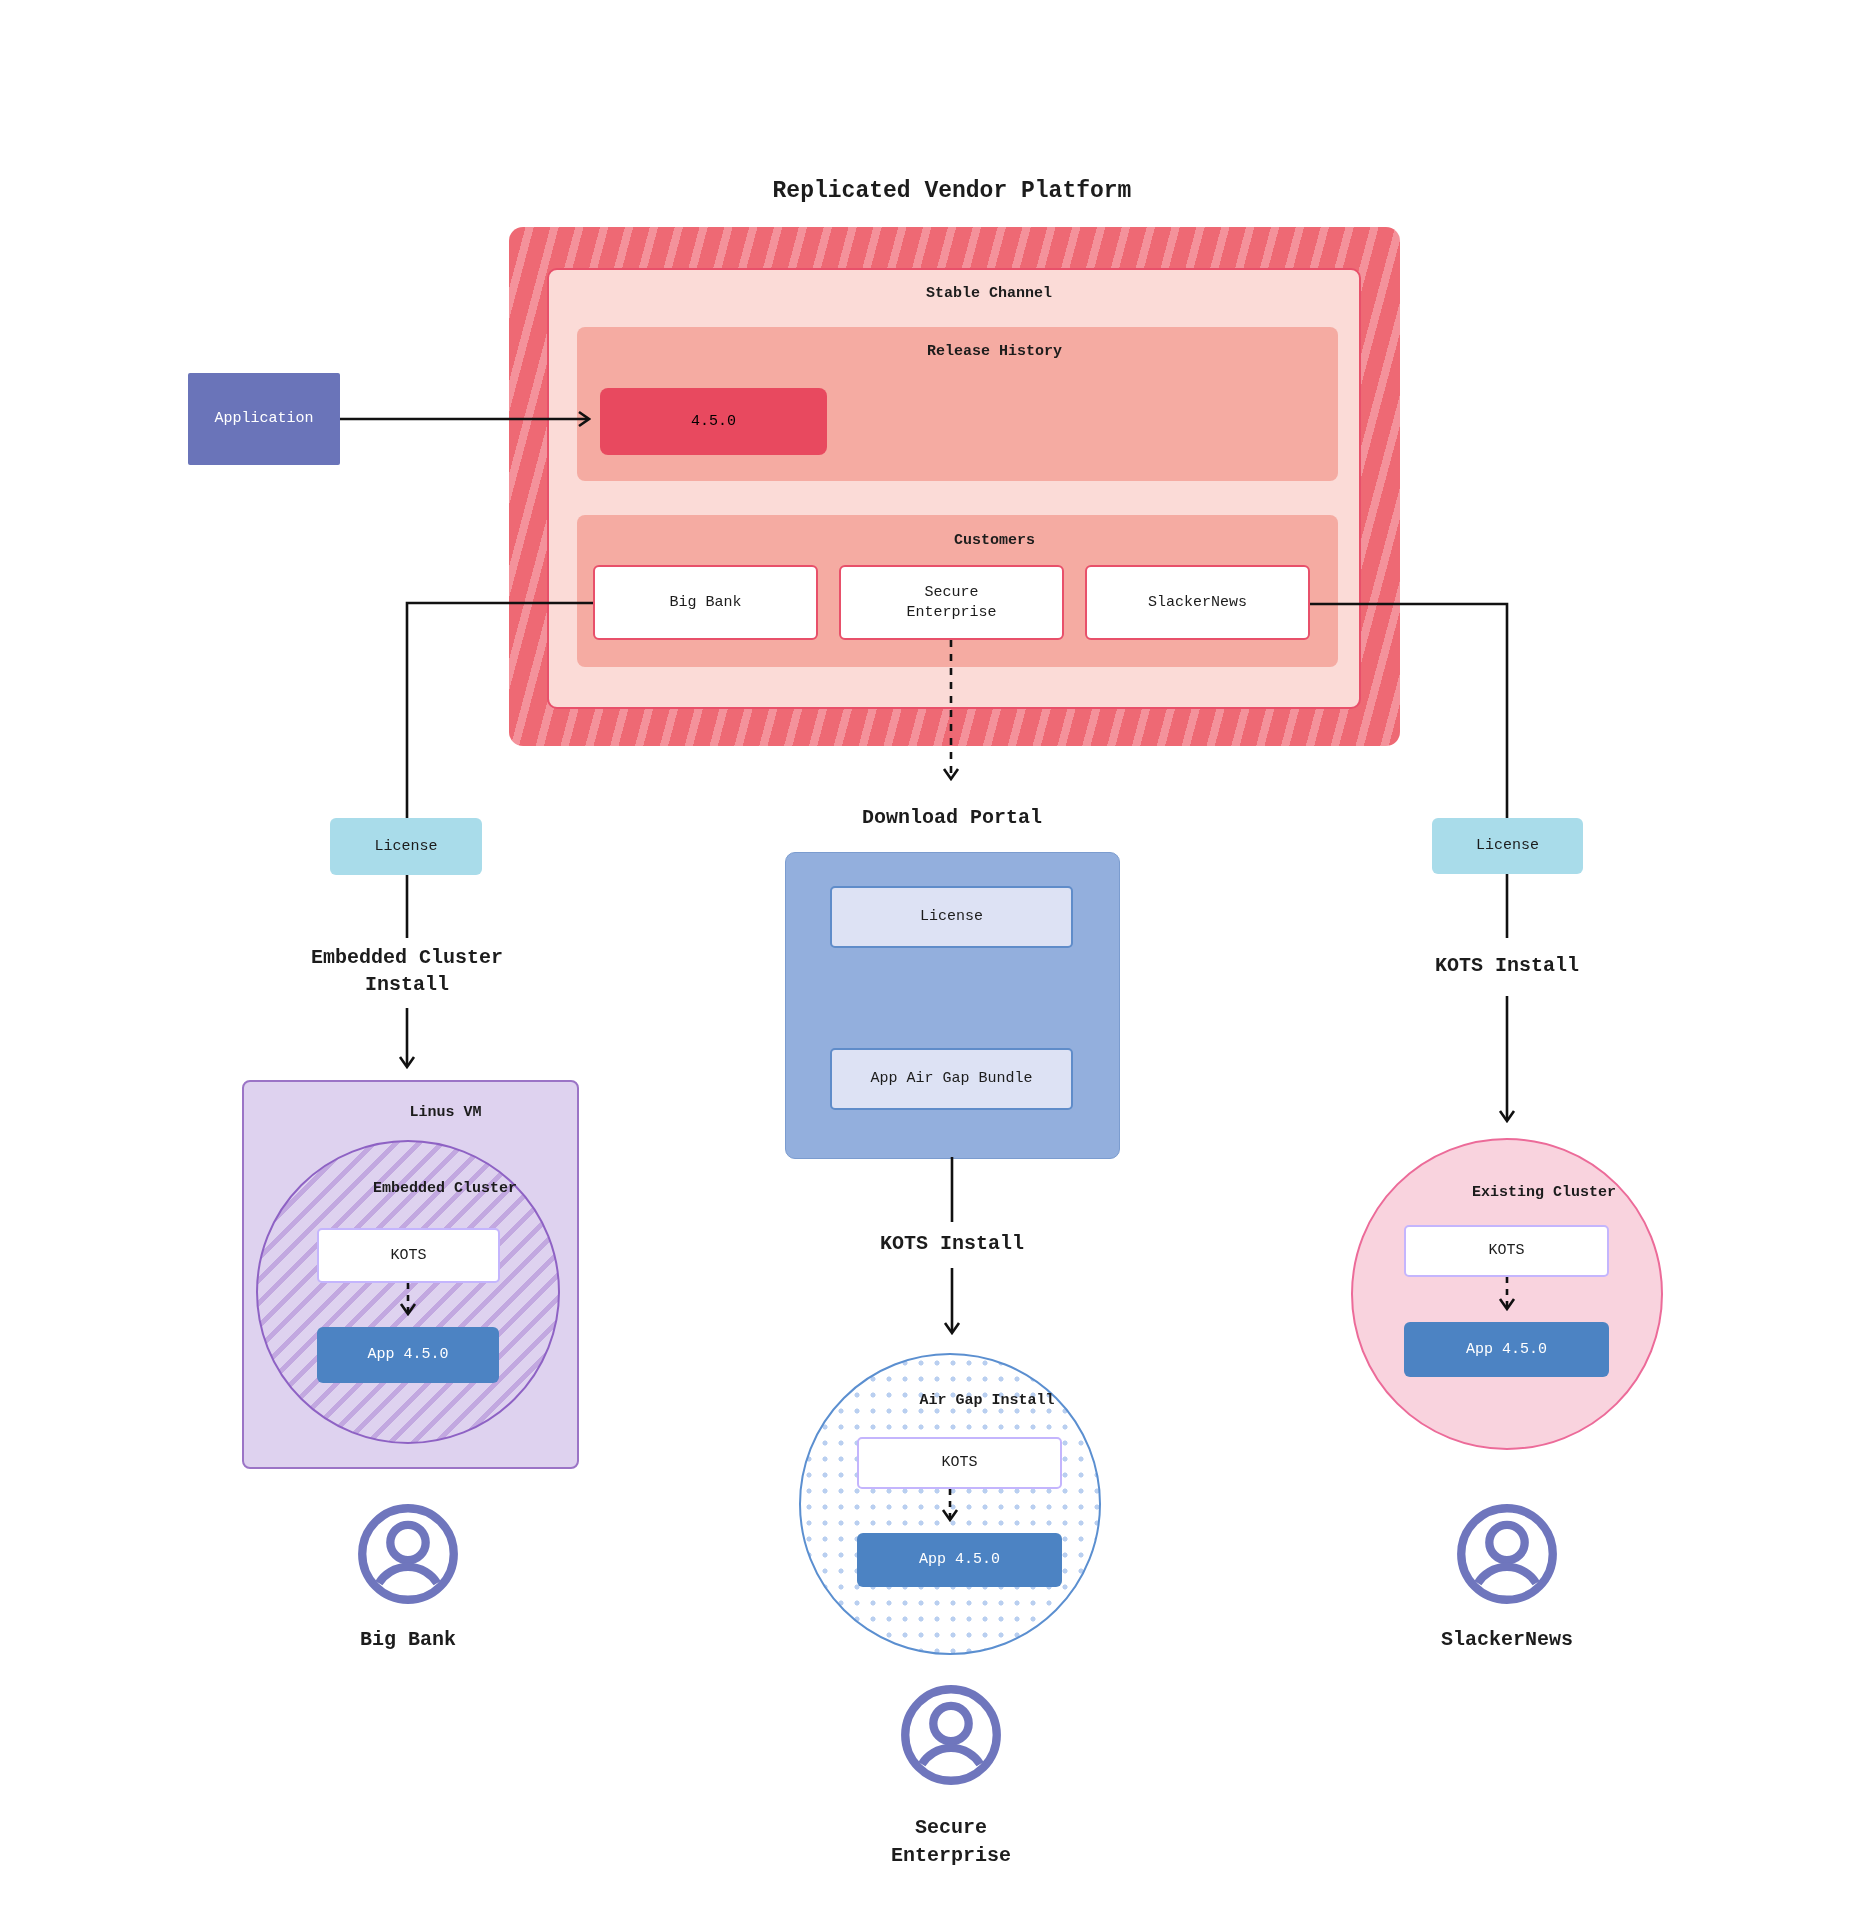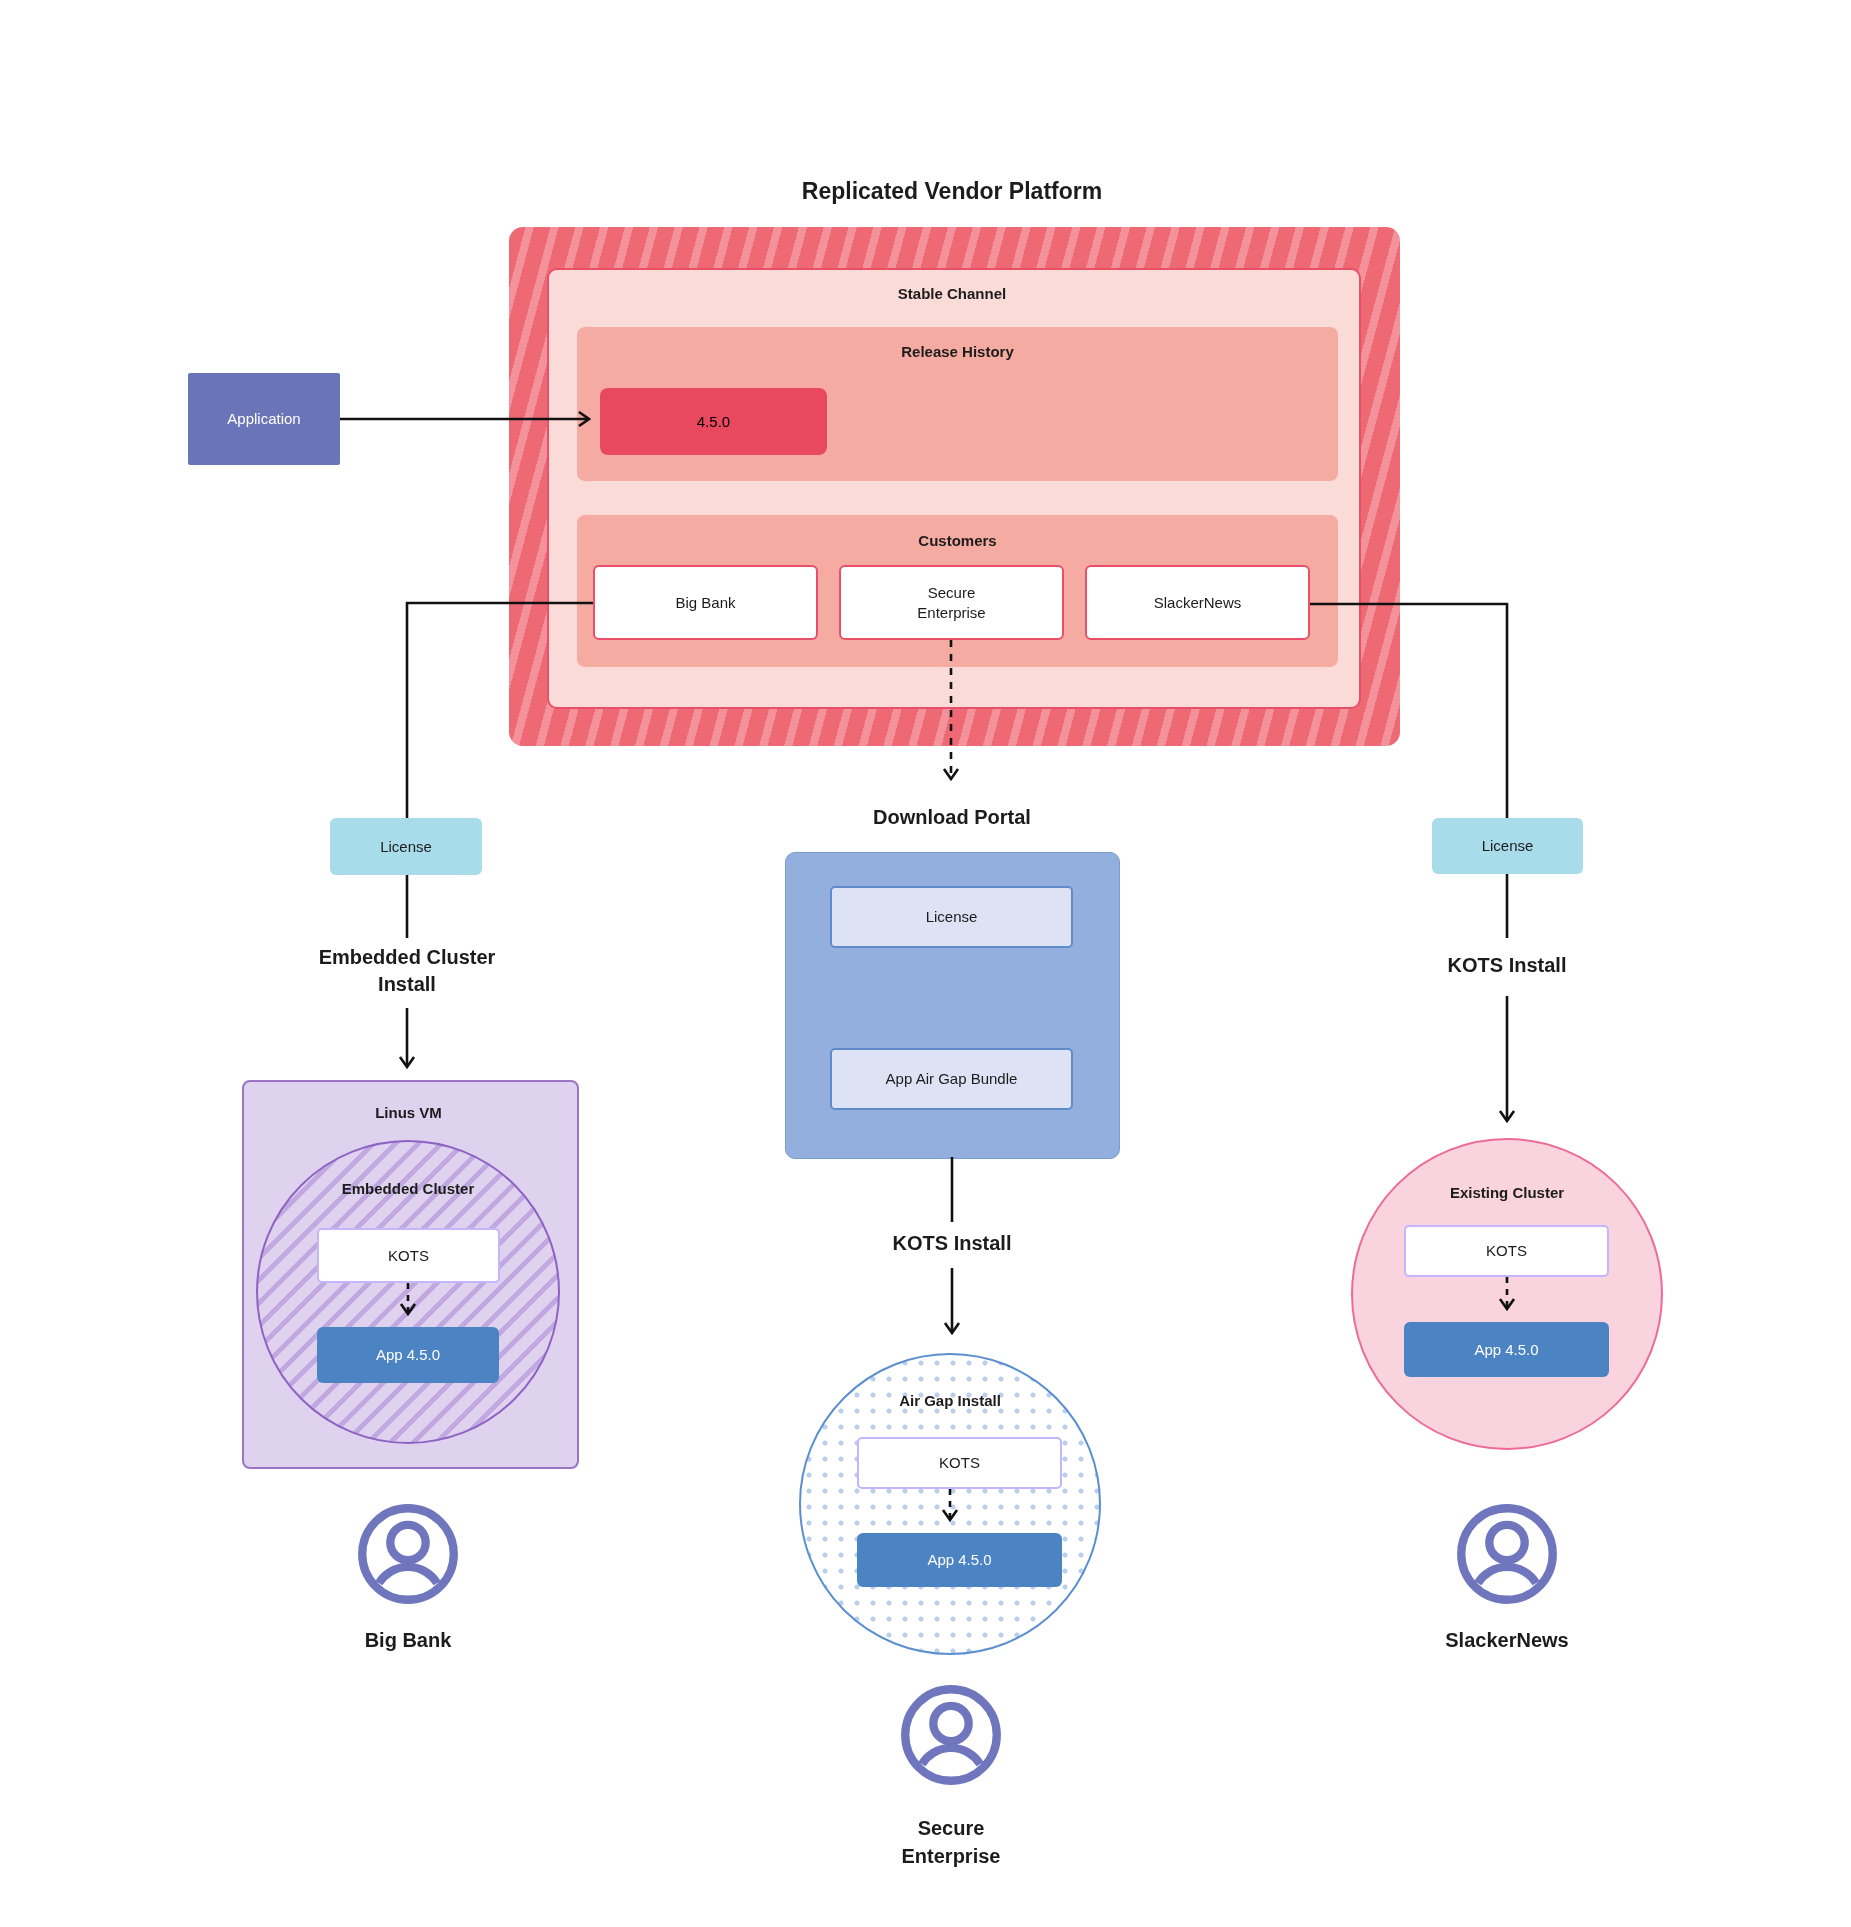--- a/index.html
+++ b/index.html
@@ -1,26 +1,26 @@
 <!DOCTYPE html>
 <html><head>
 <meta charset="utf-8">
 <style>
   html,body{margin:0;padding:0;background:#ffffff;}
   #canvas{
     position:relative;width:1799px;height:1927px;background:#ffffff;
-    font-family:Liberation Sans, sans-serif;color:#1c1c1c;overflow:hidden;
+    font-family:Liberation Mono, monospace;color:#1c1c1c;overflow:hidden;
   }
   
   .box{
     position:absolute;display:flex;align-items:center;justify-content:center;
     text-align:center;font-size:15px;line-height:20px;box-sizing:border-box;z-index:10;
   }
   .container-title{
-    position:absolute;left:0;right:0;text-align:center;font-weight:600;font-size:15px;z-index:10;
+    position:absolute;left:0;right:0;text-align:center;font-weight:600;font-size:15px;z-index:10;padding-left:37px;
   }
   
   .platform-outer{
     position:absolute;left:509px;top:227px;width:891px;height:519px;border-radius:14px;
     background:repeating-linear-gradient(105deg,#ee6974 0 16px,#f4929b 16px 24px);z-index:0;
   }
   .stable-box{
     position:absolute;left:547px;top:268px;width:810px;height:437px;border-radius:10px;
     background:#fbdbd7;border:2px solid #e8506a;z-index:1;
   }

